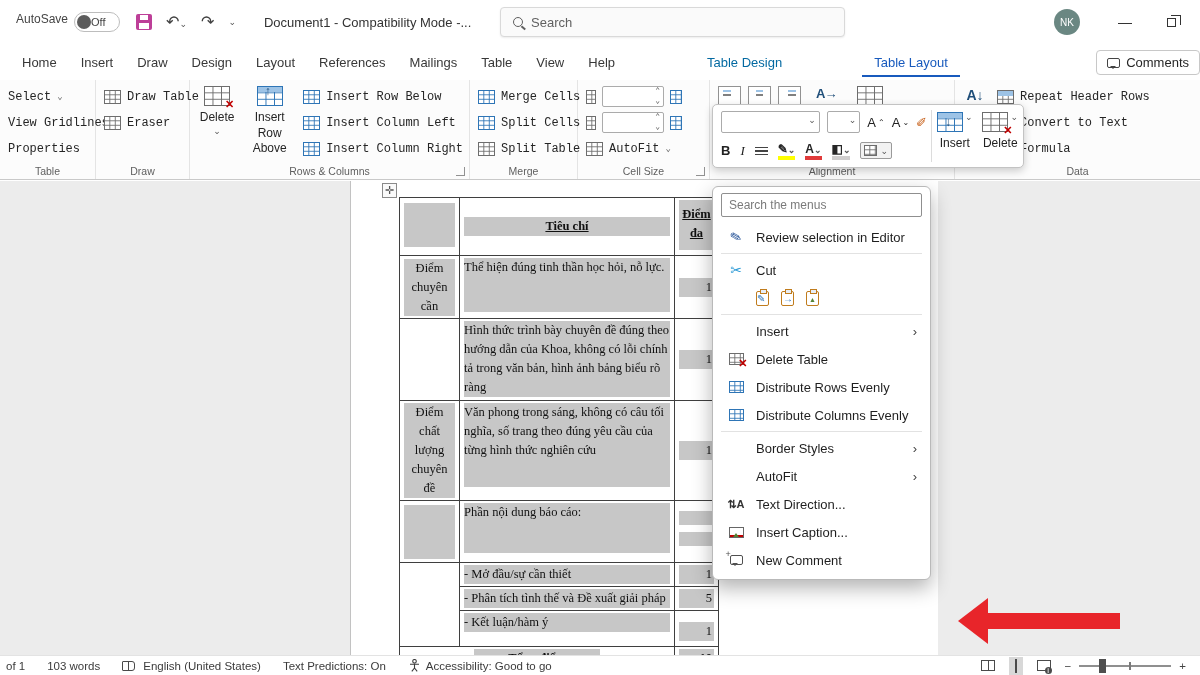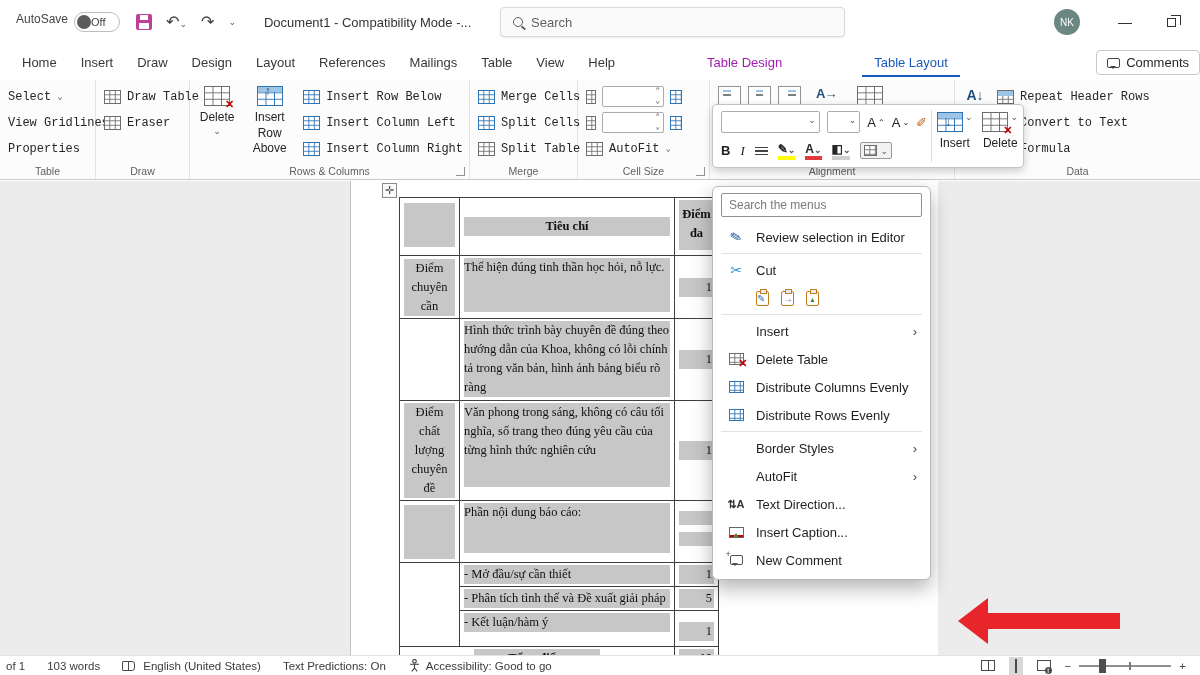--- a/index.html
+++ b/index.html
@@ -34,21 +34,21 @@
   .wbtn { position:absolute; top:12px; width:30px; height:20px; display:flex; align-items:center; justify-content:center; color:#333; }
   .minimize { right:60px; font-size:14px; }
   .restore { right:14px; }
   .restore i { width:9px; height:9px; border:1.2px solid #333; display:block; position:relative; background:#fff; }
   .restore i::before { content:""; position:absolute; top:-4px; left:3px; width:9px; height:9px; border:1.2px solid #333; border-bottom:none; border-left:none; }
 
   
   .tabrow { position:absolute; top:44px; left:0; width:1200px; height:36px; background:#fff;
             display:flex; align-items:center; }
   .tab { font-size:13px; color:#383838; padding:8px 12px; white-space:nowrap; }
-  .tab.ctx1 { color:#a21caf; margin-left:68px; }
+  .tab.ctx1 { color:#0369a1; margin-left:68px; }
   .tab.active { color:#185abd; border-bottom:2.5px solid #185abd; padding-bottom:5.5px; }
   .rightactions { position:absolute; right:0; top:50px; display:flex; gap:20px; align-items:flex-end;flex-direction:column; }
   .pillbtn { height:25px; border:1px solid #c8c8c8; border-radius:4px; background:#fff; display:flex;
              align-items:center; gap:6px; padding:0 10px; font-size:13px; color:#262626; }
   .sharebtn { height:25px; background:#185abd; color:#fff; border-radius:4px 0 0 4px; display:flex;
               align-items:center; gap:6px; padding:0 12px; font-size:13px; width:72px; }
   .bubble { width:13px; height:10px; border:1.3px solid #444; border-radius:2px; position:relative; flex:none; }
   .bubble::after { content:""; position:absolute; left:2px; bottom:-5px; border:3px solid transparent; border-top-color:#444; }
   .pen { font-size:13px; color:#333; }
 
@@ -110,21 +110,21 @@
   .page { position:absolute; left:350px; top:0; width:588px; height:474px; background:#fff; border-left:1px solid #c2c2c2; }
   .movehandle { position:absolute; left:31px; top:2px; width:15px; height:15px; border:1px solid #8a8a8a;
                 background:#fafafa; color:#555; font-size:11px; line-height:13px; text-align:center; }
   .doctable { position:absolute; left:48px; top:16px; border-collapse:collapse;
               font-family:"Liberation Serif",serif; font-size:12.5px; color:#111; }
   .doctable td { border:1px solid #3f3f3f; vertical-align:top; padding:2px 4px; }
   .c1 { width:60px; text-align:center; } .c2 { width:215px; } .c3 { width:44px; text-align:right; }
   .hl { background:#c7c7c7; line-height:19px; }
   .blk { display:block; }
   .ctr { text-align:center; }
-  .bold { font-weight:bold; }
+  .bold { font-weight:bold;text-decoration:underline; }
   .scline { height:19px; padding-right:2px; }
 
   
   .ctxmenu { position:absolute; left:712px; top:186px; width:219px; background:#fff; z-index:50;
              border:1px solid #b9b9b9; border-radius:6px; box-shadow:0 8px 20px rgba(0,0,0,.3);
              padding:6px 5px 5px; }
   .ctxsearch { height:24px; border:1px solid #8f8f8f; border-radius:2px; margin:0 3px 6px;
                display:flex; align-items:center; padding-left:7px; font-size:12px; color:#7a7a7a; background:#fff; }
   .mi { height:28px; display:flex; align-items:center; font-size:13px; color:#1f1f1f; padding:0 8px 0 7px; }
   .mi .mic { width:22px; margin-right:9px; display:flex; justify-content:center; align-items:center; flex:none; }
@@ -559,27 +559,27 @@
   <div class="mi">
     <span class="mic">
         <span class="tico gray redx" style="width:15px;height:12px"></span>
       </span>
     <span>Delete Table</span>
   </div>
   <div class="mi">
     <span class="mic">
         <span class="tico" style="width:15px;height:12px"></span>
       </span>
+    <span>Distribute Rows Evenly</span>
+  </div>
+  <div class="mi">
+    <span class="mic">
+        <span class="tico" style="width:15px;height:12px"></span>
+      </span>
     <span>Distribute Columns Evenly</span>
-  </div>
-  <div class="mi">
-    <span class="mic">
-        <span class="tico" style="width:15px;height:12px"></span>
-      </span>
-    <span>Distribute Rows Evenly</span>
   </div>
   <div class="msep"></div>
 
   <div class="mi">
     <span class="mic"></span>
     <span>Border Styles</span>
     <span class="sub">›</span>
   </div>
   <div class="mi">
     <span class="mic"></span>

